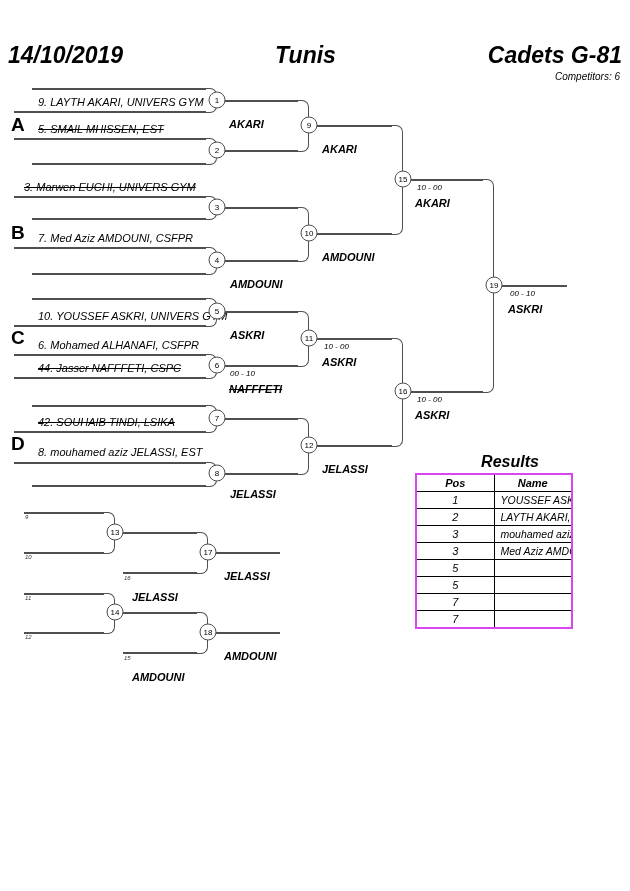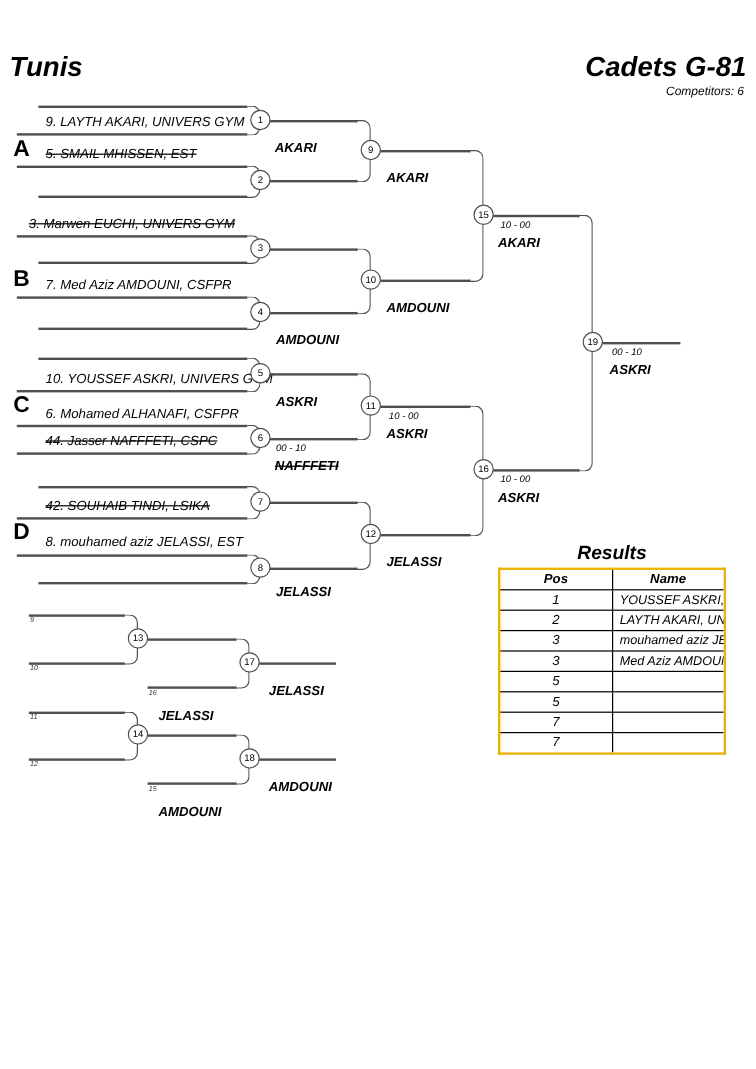--- a/index.html
+++ b/index.html
@@ -21,34 +21,35 @@
       font-size:8px;line-height:8px;transform:translate(-50%,-50%);z-index:2;}
   .nm{position:absolute;font-style:italic;font-size:11px;line-height:12px;white-space:nowrap;}
   .wl{position:absolute;font-style:italic;font-weight:700;font-size:11px;line-height:12px;white-space:nowrap;margin-top:33px;}
   .sc{position:absolute;font-style:italic;font-size:8px;line-height:9px;white-space:nowrap;}
   .ref{position:absolute;font-style:italic;font-size:6px;line-height:6px;color:#333;}
   .sec{position:absolute;font-size:19px;font-weight:700;line-height:22px;}
   .struck{text-decoration:line-through;}
   
   #results-title{position:absolute;left:415px;top:453px;width:190px;text-align:center;
       font-style:italic;font-weight:700;font-size:16px;}
-  #results{position:absolute;left:415px;top:473px;width:190px;border-collapse:collapse;
-      border:2px solid #eab308;table-layout:fixed;}
+  #results{position:absolute;left:415px;top:473px;width:158px;border-collapse:collapse;
+      border:2px solid #d946ef;table-layout:fixed;}
   #results td,#results th{border:1px solid #000;font-style:italic;height:14px;
       padding:1px 0;font-size:11px;}
   #results th{font-weight:700;}
   #results td.pos{width:30px;text-align:center;}
   #results td.name{text-align:left;padding-left:6px;font-size:10.5px;white-space:nowrap;overflow:hidden;}
 </style>
 </head>
 <body>
 
 <div id="page">
 
   <div id="title">
+    <span>14/10/2019</span>
     <span>Tunis</span>
     <span>Cadets G-81</span>
   </div>
   <div id="competitors">Competitors: 6</div>
 
   <div class="sec" style="left:11px;top:114px;">A</div>
   <div class="sec" style="left:11px;top:222px;">B</div>
   <div class="sec" style="left:11px;top:327px;">C</div>
   <div class="sec" style="left:11px;top:433px;">D</div>
 

